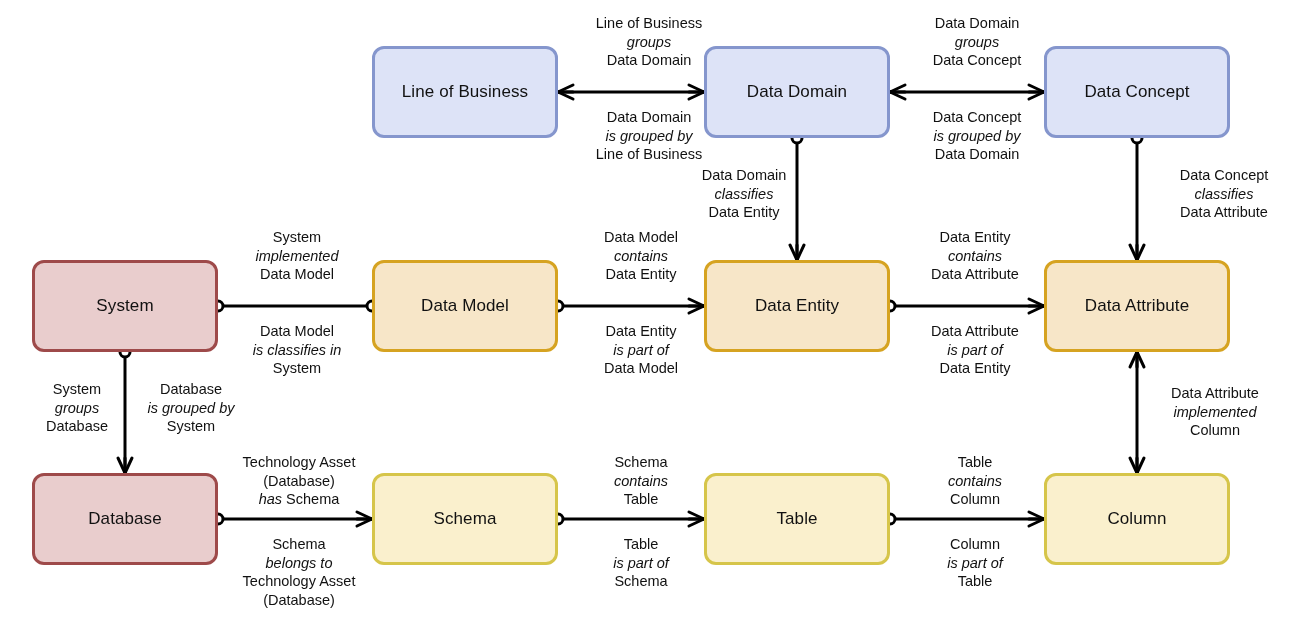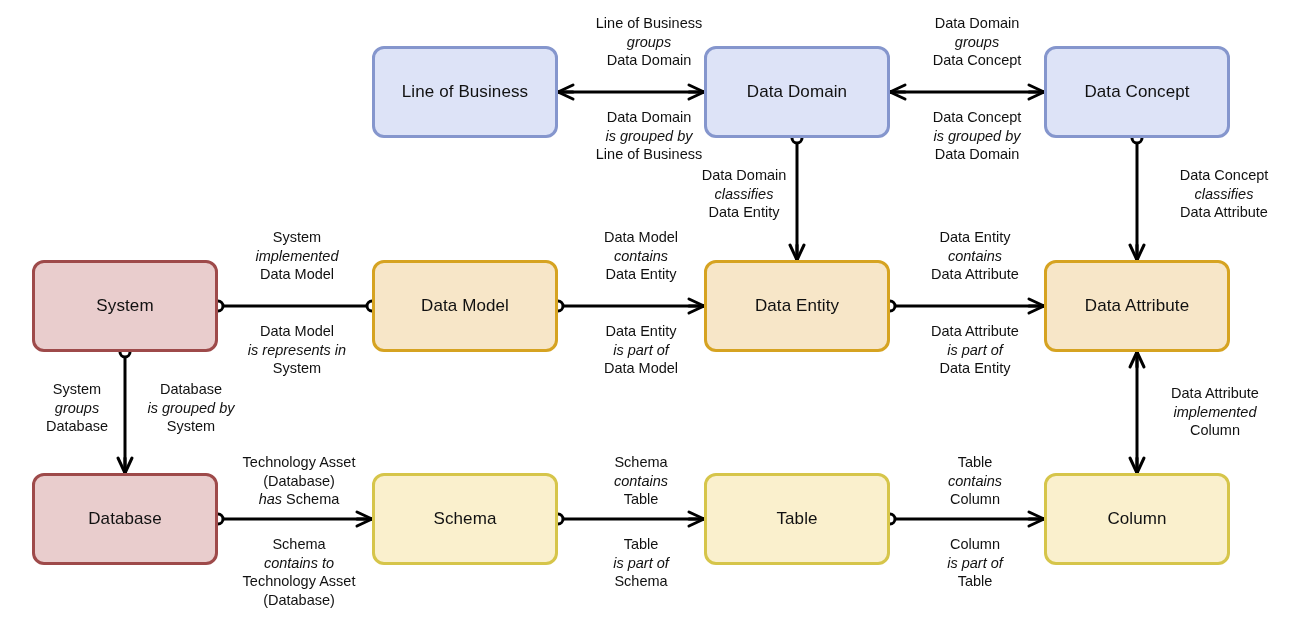--- a/index.html
+++ b/index.html
@@ -146,28 +146,28 @@
       </div>
     </div>
   <div id="label-layer">
       <div class="lbl" style="left: 576px; top: 14px; width: 146px;">Line of Business<br><i>groups</i><br>Data Domain</div>
       <div class="lbl" style="left: 576px; top: 108px; width: 146px;">Data Domain<br><i>is grouped by</i><br>Line of Business</div>
       <div class="lbl" style="left: 910px; top: 14px; width: 134px;">Data Domain<br><i>groups</i><br>Data Concept</div>
       <div class="lbl" style="left: 910px; top: 108px; width: 134px;">Data Concept<br><i>is grouped by</i><br>Data Domain</div>
       <div class="lbl" style="left: 688px; top: 166px; width: 112px;">Data Domain<br><i>classifies</i><br>Data Entity</div>
       <div class="lbl" style="left: 1160px; top: 166px; width: 128px;">Data Concept<br><i>classifies</i><br>Data Attribute</div>
       <div class="lbl" style="left: 224px; top: 228px; width: 146px;">System<br><i>implemented</i><br>Data Model</div>
-      <div class="lbl" style="left: 224px; top: 322px; width: 146px;">Data Model<br><i>is represents in</i><br>System</div>
+      <div class="lbl" style="left: 224px; top: 322px; width: 146px;">Data Model<br><i>is classifies in</i><br>System</div>
       <div class="lbl" style="left: 576px; top: 228px; width: 130px;">Data Model<br><i>contains</i><br>Data Entity</div>
       <div class="lbl" style="left: 576px; top: 322px; width: 130px;">Data Entity<br><i>is part of</i><br>Data Model</div>
       <div class="lbl" style="left: 910px; top: 228px; width: 130px;">Data Entity<br><i>contains</i><br>Data Attribute</div>
       <div class="lbl" style="left: 910px; top: 322px; width: 130px;">Data Attribute<br><i>is part of</i><br>Data Entity</div>
       <div class="lbl" style="left: 34px; top: 380px; width: 86px;">System<br><i>groups</i><br>Database</div>
       <div class="lbl" style="left: 134px; top: 380px; width: 114px;">Database<br><i>is grouped by</i><br>System</div>
       <div class="lbl" style="left: 1152px; top: 384px; width: 126px;">Data Attribute<br><i>implemented</i><br>Column</div>
       <div class="lbl" style="left: 228px; top: 453px; width: 142px;">Technology Asset<br>(Database)<br><i>has</i> Schema</div>
-      <div class="lbl" style="left: 228px; top: 535px; width: 142px;">Schema<br><i>contains to</i><br>Technology Asset<br>(Database)</div>
+      <div class="lbl" style="left: 228px; top: 535px; width: 142px;">Schema<br><i>belongs to</i><br>Technology Asset<br>(Database)</div>
       <div class="lbl" style="left: 576px; top: 453px; width: 130px;">Schema<br><i>contains</i><br>Table</div>
       <div class="lbl" style="left: 576px; top: 535px; width: 130px;">Table<br><i>is part of</i><br>Schema</div>
       <div class="lbl" style="left: 910px; top: 453px; width: 130px;">Table<br><i>contains</i><br>Column</div>
       <div class="lbl" style="left: 910px; top: 535px; width: 130px;">Column<br><i>is part of</i><br>Table</div>
     </div>
 </div>
 
 </body></html>

